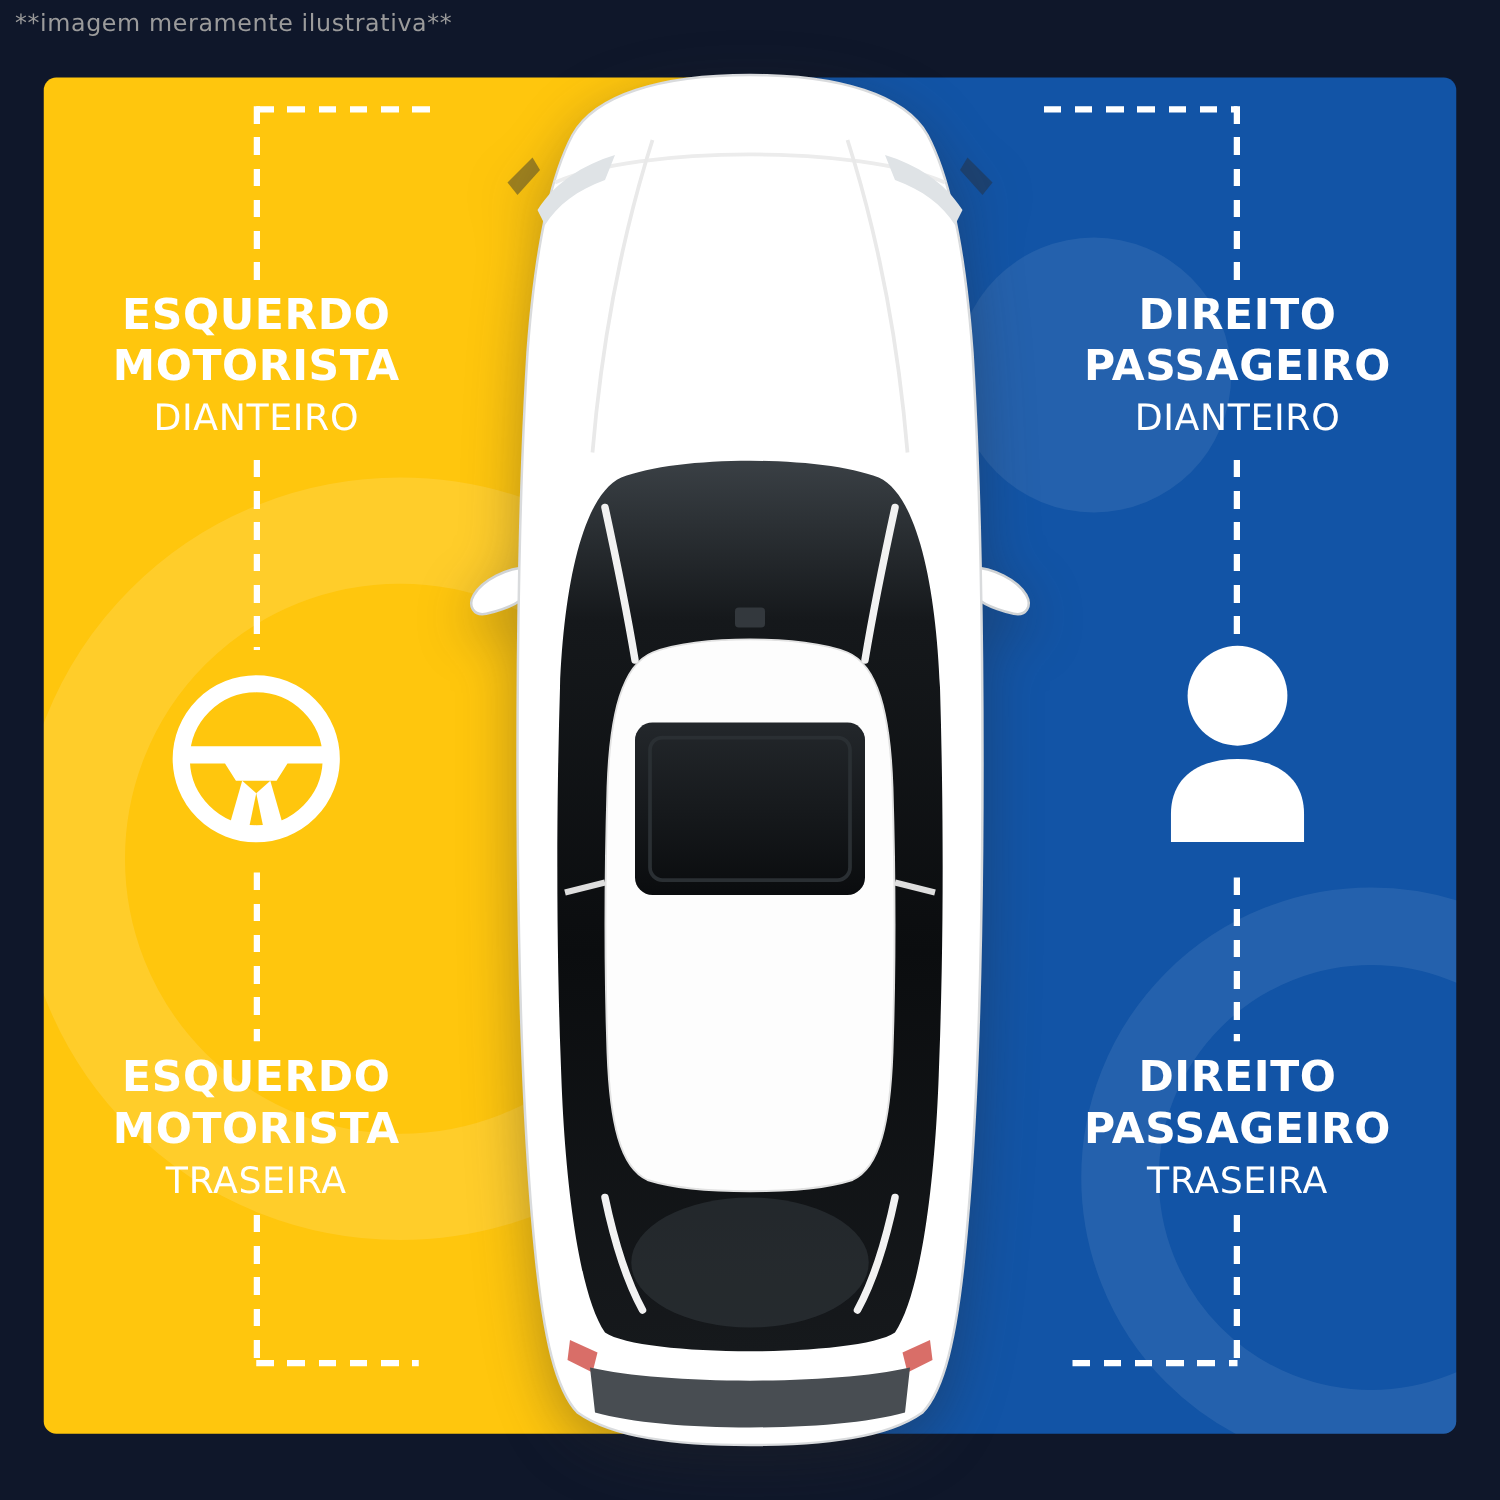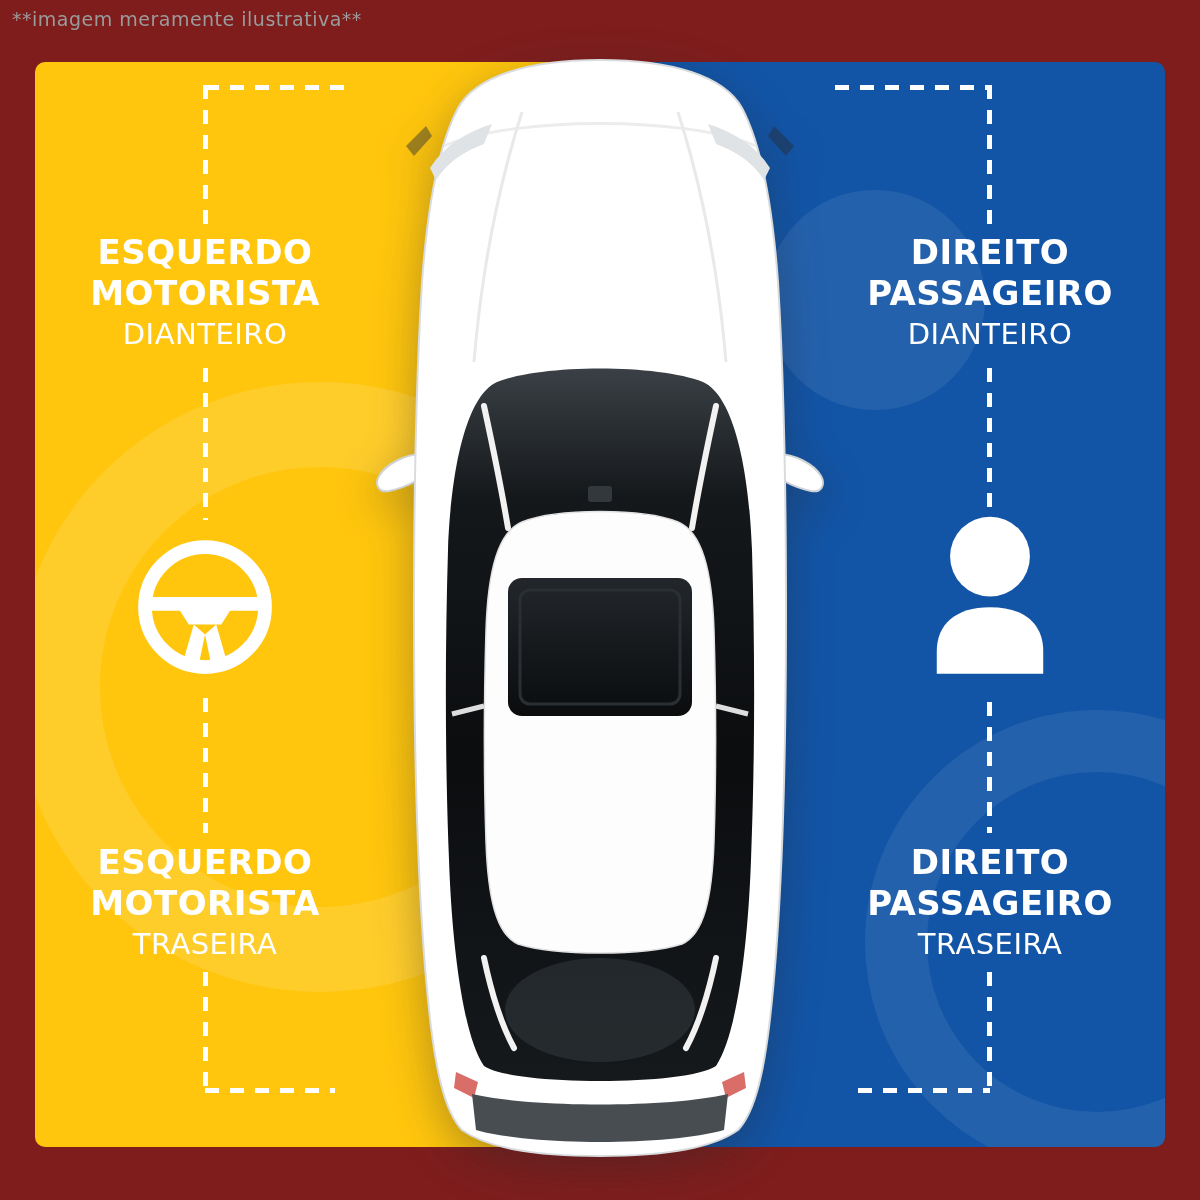--- a/index.html
+++ b/index.html
@@ -1,17 +1,17 @@
 <!DOCTYPE html>
 <html><head>
 <meta charset="utf-8">
 <style>
   html,body{margin:0;padding:0;background:#fff;}
   .stage{
-    position:relative;width:1200px;height:1200px;background:#7f1d1d;
+    position:relative;width:1200px;height:1200px;background:#0f172a;
     overflow:hidden;font-family:"DejaVu Sans","Liberation Sans",sans-serif;
   }
   .disclaimer{
     position:absolute;left:12px;top:8px;font-size:19px;color:#9b9b9b;
     letter-spacing:.5px;
   }
   
   .panel{position:absolute;top:62px;height:1085px;width:565px;overflow:hidden;}
   .panel.left{left:35px;background:#FFC60D;border-radius:10px 0 0 10px;}
   .panel.right{left:600px;background:#1254A6;border-radius:0 10px 10px 0;}

